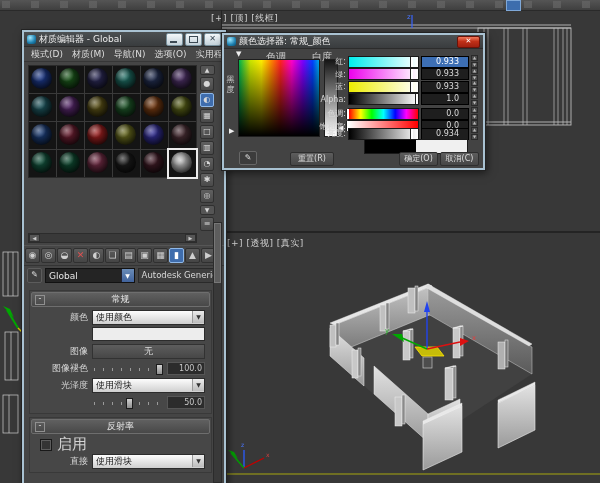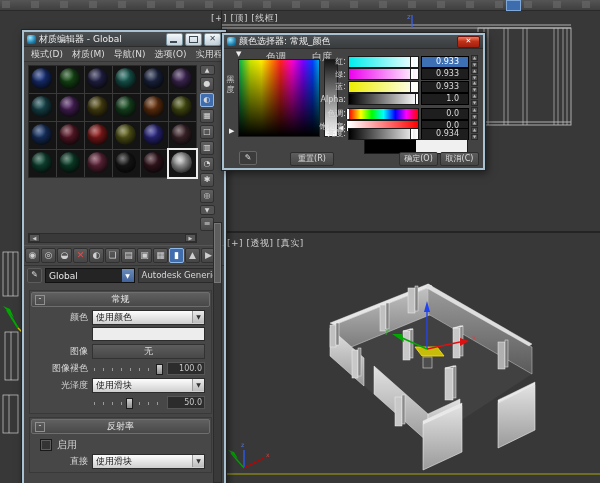--- a/index.html
+++ b/index.html
@@ -87,21 +87,21 @@
      color:#dcdcdc;font-size:9px;text-align:center;line-height:13px;}
   .slider{flex:1;position:relative;height:11px;min-width:0;}
   .slider .ticks{position:absolute;left:2px;right:2px;top:5px;height:3px;
      background:repeating-linear-gradient(to right,#9a9a9a 0 1px,rgba(0,0,0,0) 1px 9px);}
   .slider .handle{position:absolute;top:1px;width:5px;height:9px;
      background:linear-gradient(#d2d2d2,#8e8e8e);border:1px solid #1c1c1c;}
   .val{width:32px;flex:none;height:11px;background:#2c2c2c;border:1px solid #565656;color:#c6c6c6;
      font-size:8px;text-align:right;line-height:11px;padding:0 2px;}
   .chk{width:10px;height:10px;flex:none;background:#343434;border:1px solid #191919;
      box-shadow:inset 0 0 0 1px #5d5d5d;}
-  .en-row{display:flex;align-items:center;gap:5px;height:13px;margin:4px 0 0 10px;font-size:10px;color:#d4d4d4;}
+  .en-row{display:flex;align-items:center;gap:5px;height:13px;margin:4px 0 0 10px;font-size:15px;color:#d4d4d4;}
   
   #color-sel{left:222px;top:33px;width:259px;height:133px;z-index:30;background:#434343;}
   #color-sel .titlebar{height:13px;}
   .cs-close{margin-left:auto;width:21px;height:10px;border-radius:2px;border:1px solid #6d1208;position:relative;
      background:linear-gradient(#ef7a5e,#c03018 45%,#a02010);}
   .cs-close::after{content:"✕";position:absolute;left:0;right:0;top:0;text-align:center;font-size:7px;line-height:9px;color:#fff;}
   .cs-lbl{position:absolute;font-size:10px;color:#cfcfcf;}
   .cs-square{position:absolute;left:14px;top:24px;width:80px;height:76px;border:1px solid #1e1e1e;
      background:linear-gradient(to bottom,rgba(0,0,0,0),#000),
        linear-gradient(to right,#00b44c,#c8e400 14%,#ffee00 28%,#ff8800 40%,#ff2222 52%,#ff00cc 66%,#7a00ff 80%,#0040ff 92%,#00a8e8 100%);}

